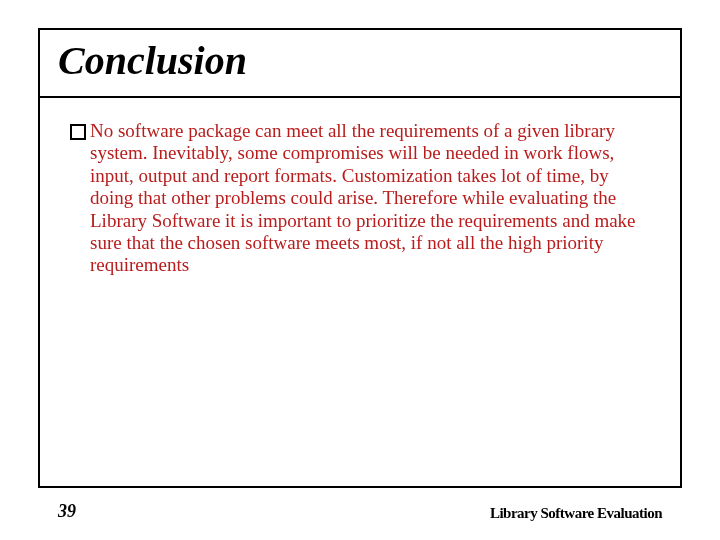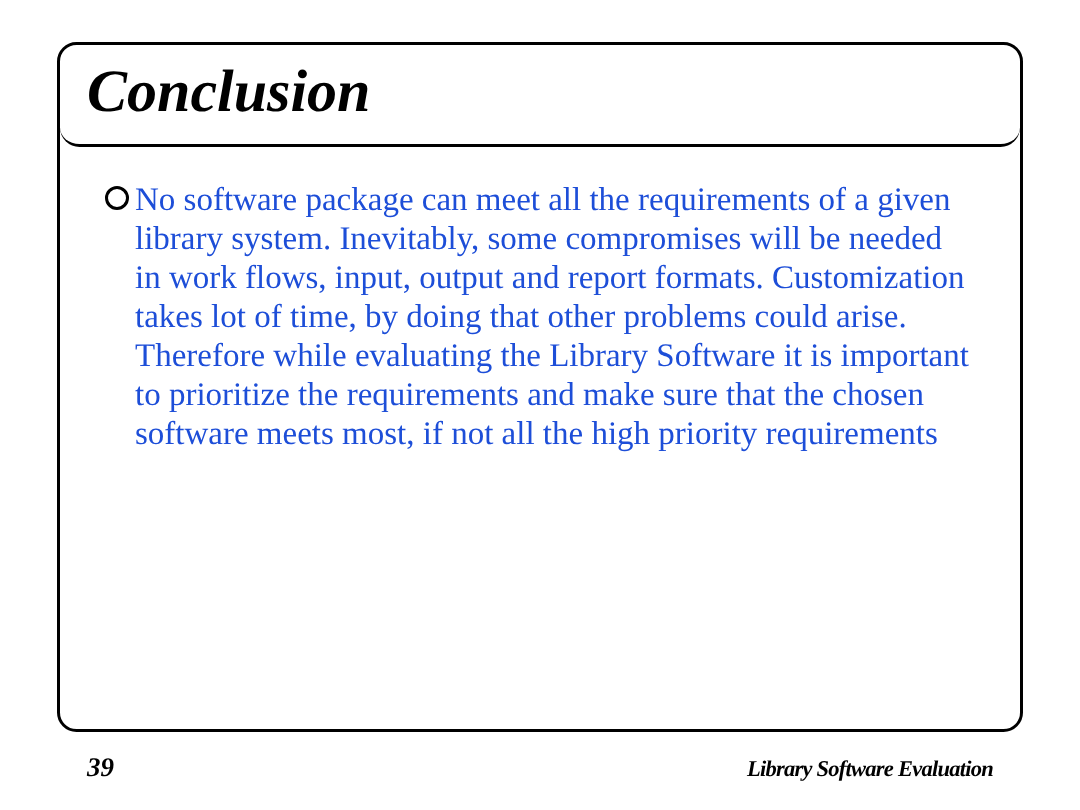--- a/index.html
+++ b/index.html
@@ -1,15 +1,15 @@
 <!DOCTYPE html>
 <html><head>
 <meta charset="utf-8">
 <style>
-  * { margin: 0; padding: 0; box-sizing: border-box; border-radius: 13px; }
+  * { margin: 0; padding: 0; box-sizing: border-box; }
   html, body { width: 720px; height: 540px; background: #fff; }
   .slide {
     width: 720px;
     height: 540px;
     background: #fff;
     position: relative;
     padding: 28px 38px 20px 38px;
   }
   .frame {
     border: 2px solid #000;
@@ -39,42 +39,41 @@
   .bullet-icon {
     width: 16px;
     height: 16px;
     border: 2px solid #000;
     margin-top: 4px;
     margin-right: 4px;
     flex: 0 0 auto;
   }
   .bullet-text {
     font-family: "Times New Roman", Times, serif;
-    font-size: 22px;
+    font-size: 19px;
     line-height: 1.18;
-    color: #1d4ed8;
+    color: #b91c1c;
   }
   .footer {
     position: absolute;
     bottom: 18px;
     left: 58px;
     right: 58px;
     display: flex;
     justify-content: space-between;
     align-items: flex-end;
   }
   .page-num {
     font-family: "Times New Roman", Times, serif;
     font-style: italic;
     font-weight: bold;
     font-size: 18px;
   }
   .footer-title {
     font-family: "Monotype Corsiva", "Apple Chancery", "URW Chancery L", cursive;
-    font-style: italic;
     font-weight: bold;
     font-size: 15px;
     letter-spacing: -0.5px;
   }
 </style>
 </head>
 <body>
 
 <div class="slide">
   <div class="frame">

